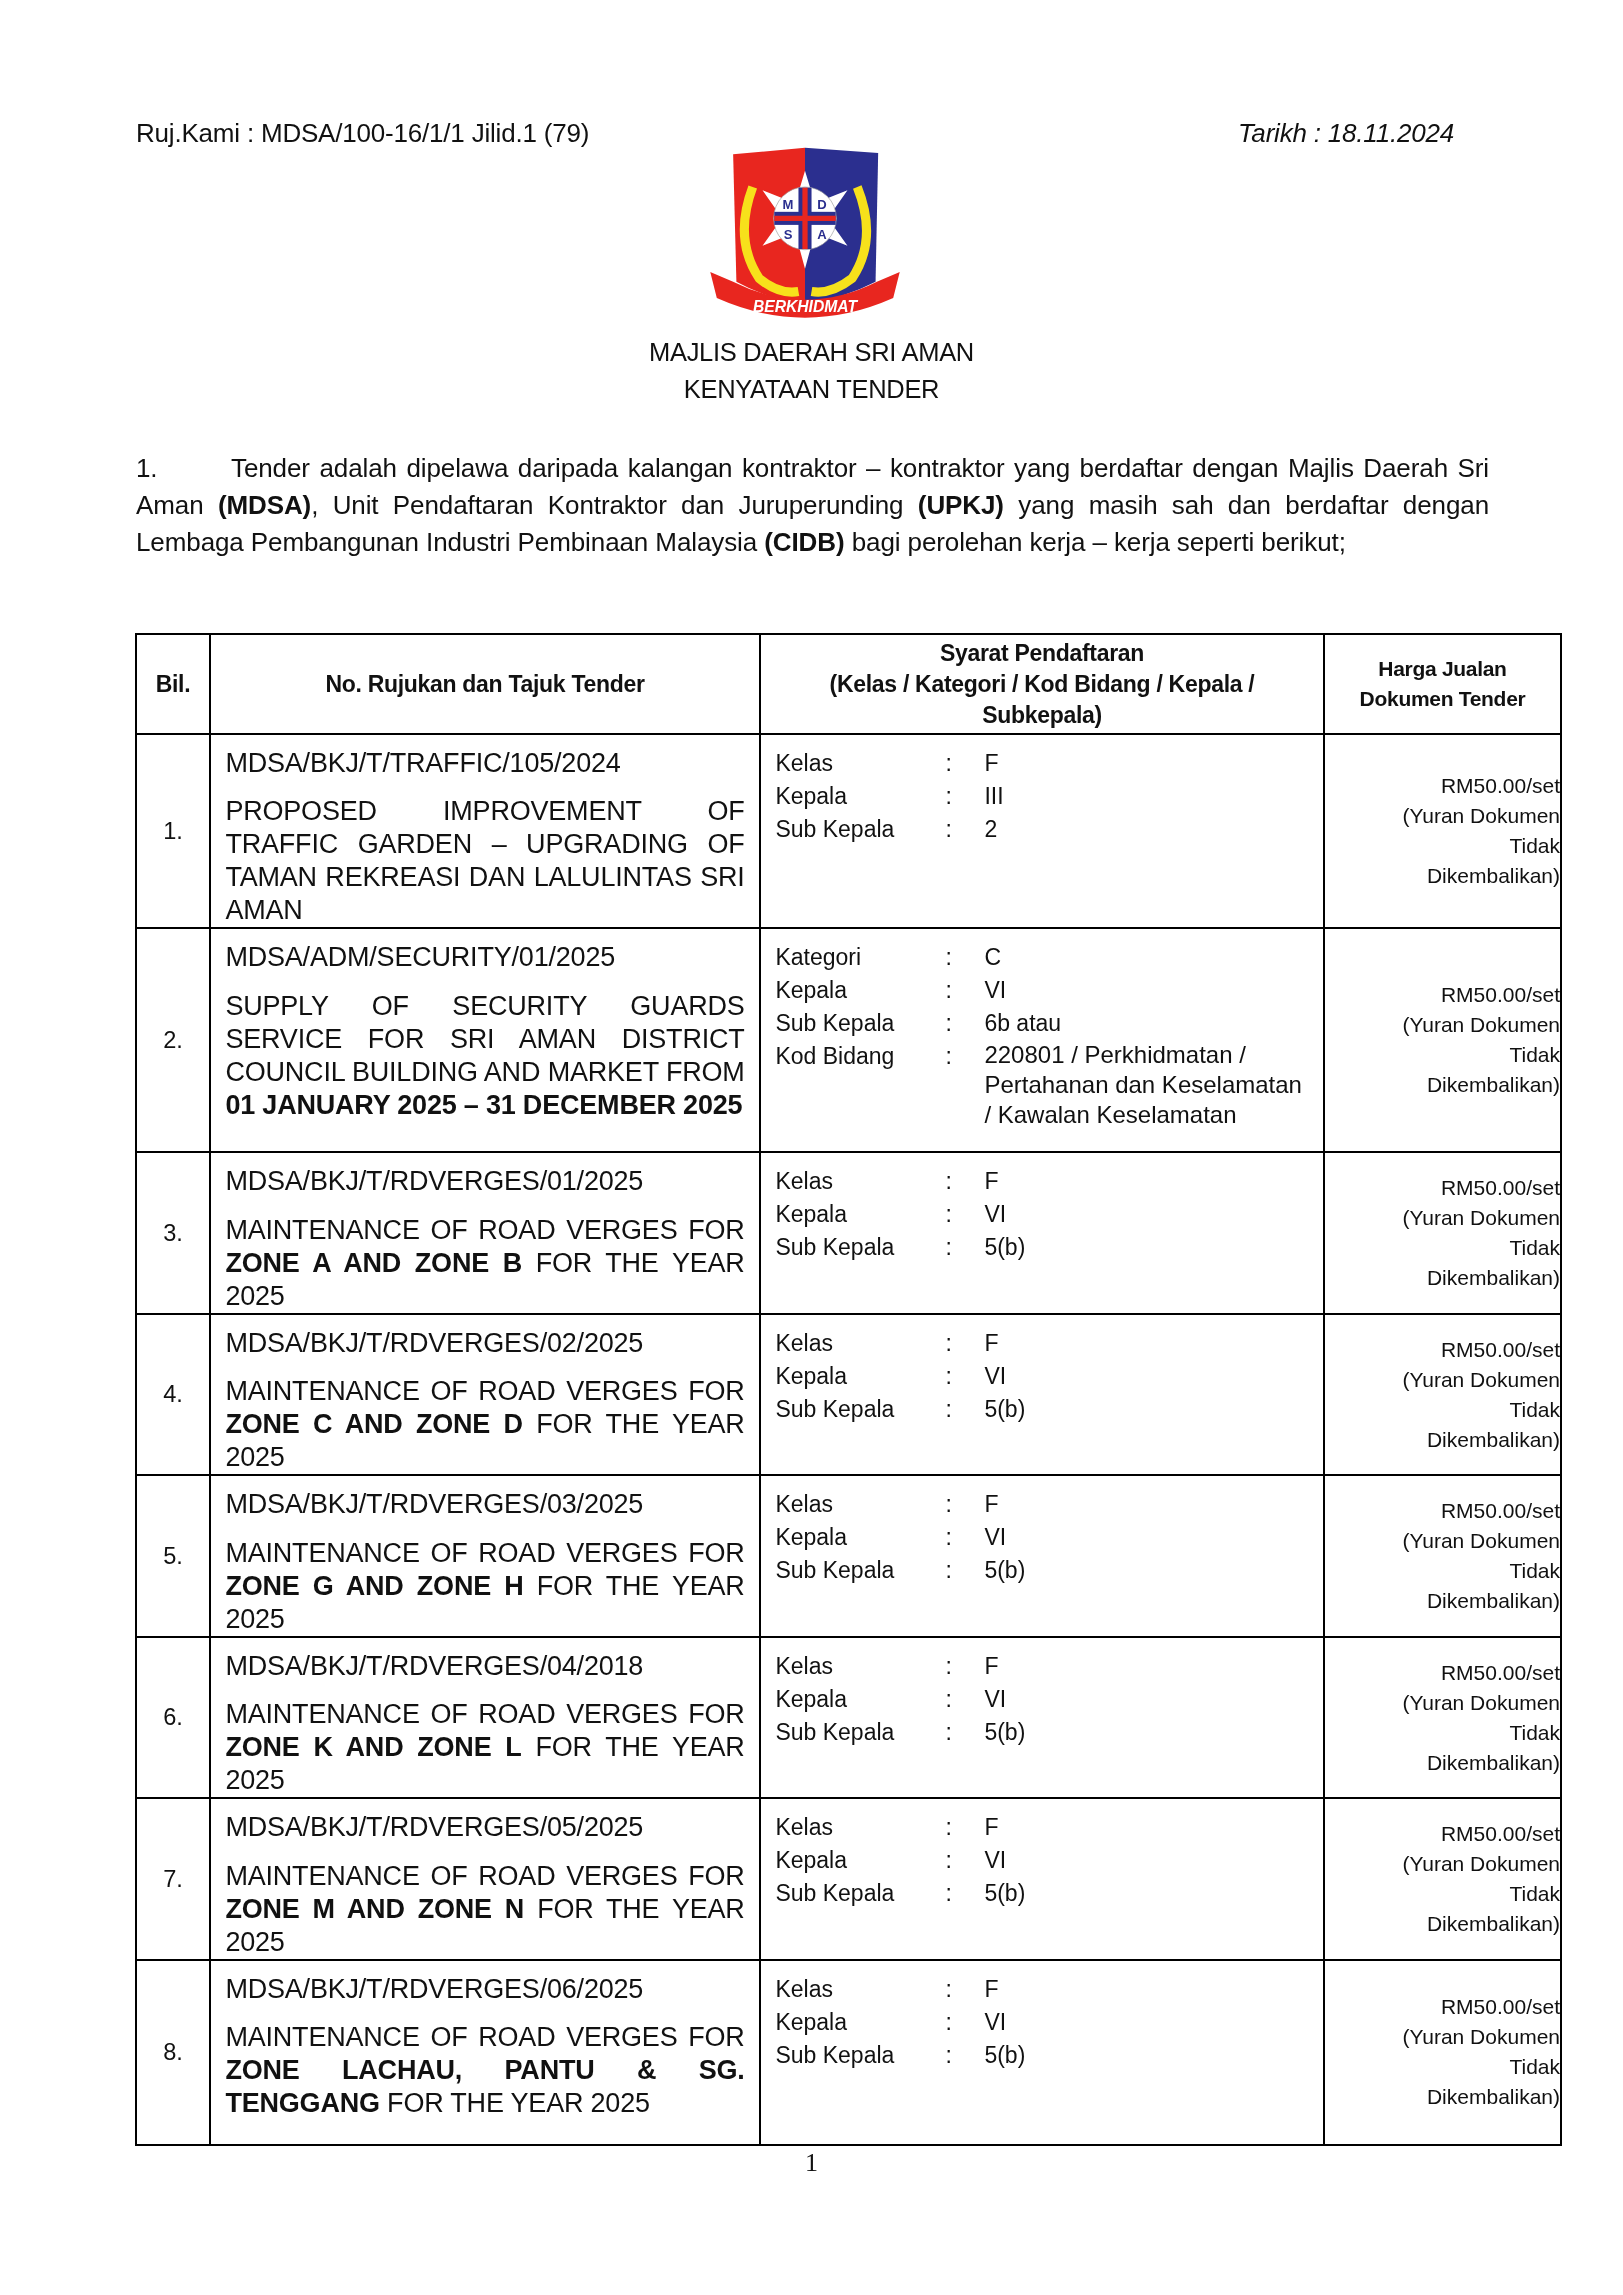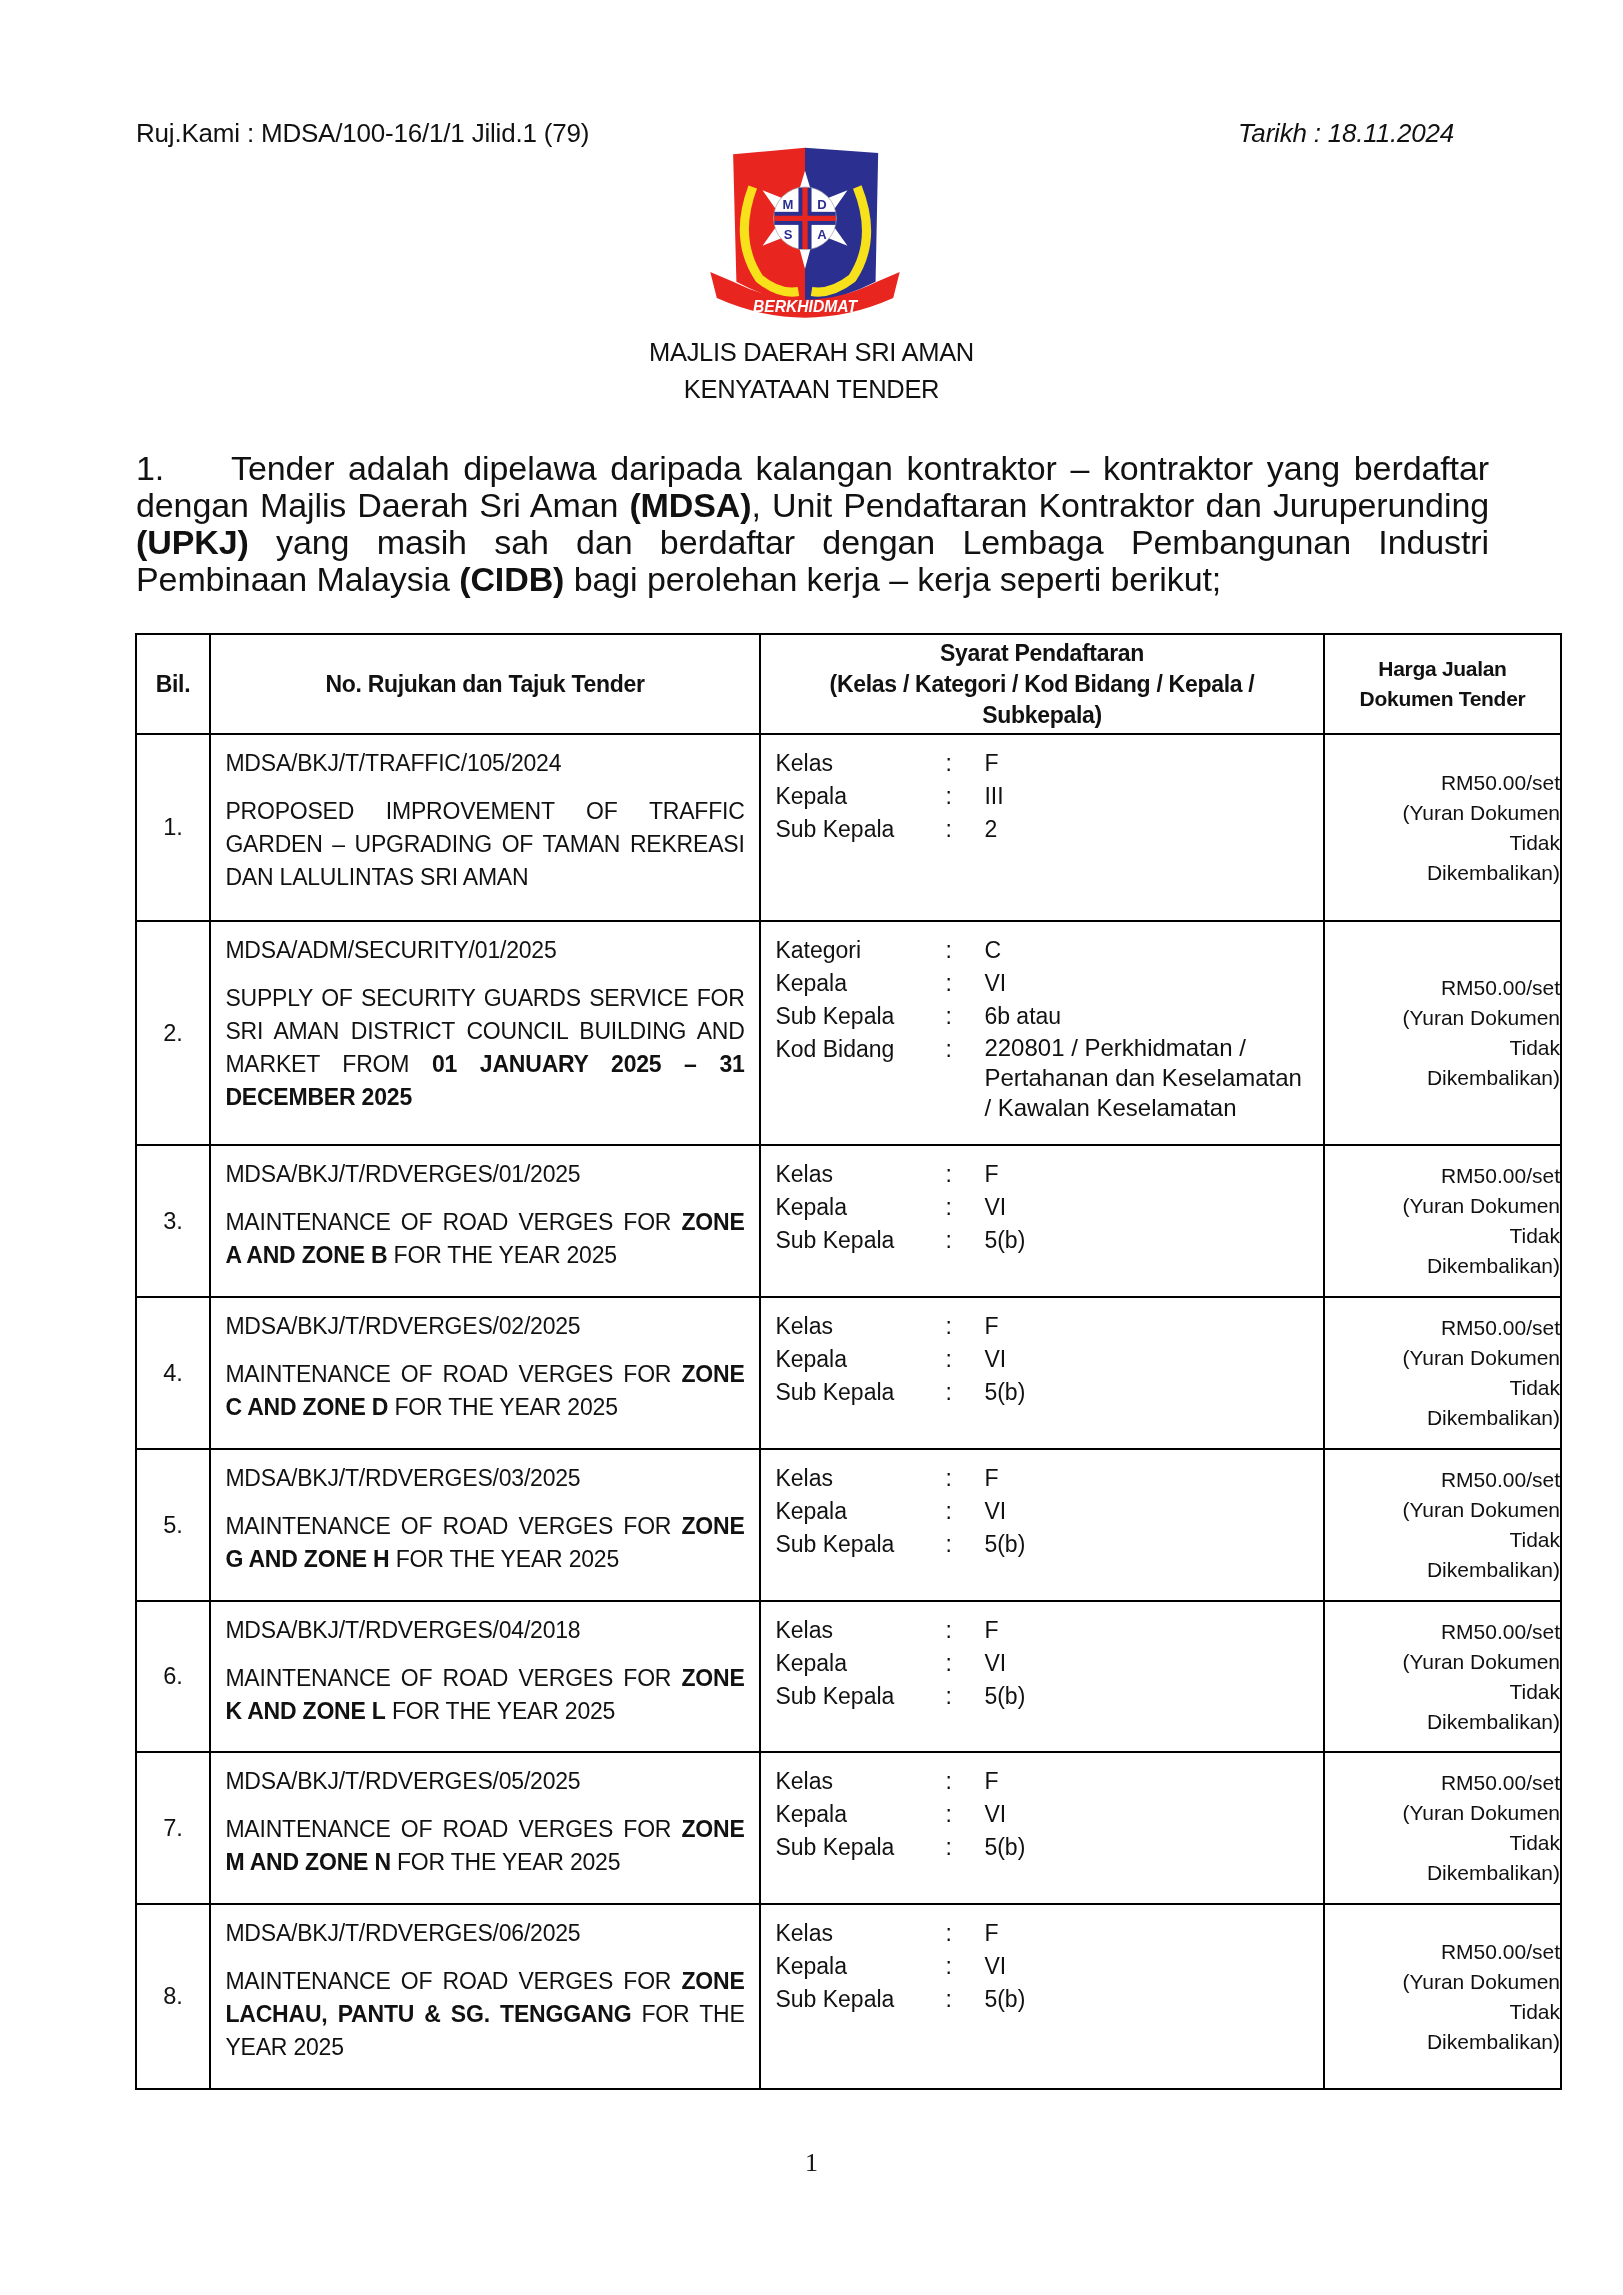--- a/index.html
+++ b/index.html
@@ -5,31 +5,31 @@
   html, body { margin:0; padding:0; background:#ffffff; }
   body { width:1623px; height:2295px; position:relative; overflow:hidden;
          font-family:"Liberation Sans", "DejaVu Sans", sans-serif; color:#111; }
   .abs { position:absolute; }
   #ref { left:136px; top:118px; font-size:26px; letter-spacing:-0.2px; }
   #date { right:169px; top:118px; font-size:26px; letter-spacing:-0.2px;font-style:italic; }
   #logo { left:707px; top:141px; width:196px; height:190px; }
   .title { left:0; width:1623px; text-align:center; font-weight:normal; font-size:25.5px; letter-spacing:-0.3px; }
   #t1 { top:338px; }
   #t2 { top:375px; }
-  #para { left:136px; top:450px; width:1353px; font-size:34px; line-height:37px; text-align:justify; letter-spacing:-0.1px; }
+  #para { left:136px; top:450px; width:1353px; font-size:26px; line-height:37px; text-align:justify; letter-spacing:-0.1px; }
   #para .num { display:inline-block; width:95px; }
   #para b { font-weight:bold; }
 
   table#tender { position:absolute; left:135px; top:633px; width:1425px; border-collapse:collapse; table-layout:fixed; }
   #tender td, #tender th { border:2px solid #000; vertical-align:middle; padding:0; }
   #tender th { font-weight:bold; font-size:23px; line-height:31px; text-align:center; letter-spacing:-0.3px; height:98px; }
   #tender th.small { font-size:21px; line-height:30px; }
   col.c1 { width:74px; } col.c2 { width:550px; } col.c3 { width:564px; } col.c4 { width:237px; }
   .bil { text-align:center; font-size:23.6px; }
-  .titlecell { padding:11.8px 14.4px 0 14.4px !important; vertical-align:top !important; font-size:23px; letter-spacing:-0.2px; }
+  .titlecell { padding:11.8px 14.4px 0 14.4px !important; vertical-align:top !important; font-size:27px; letter-spacing:-0.2px; }
   .titlecell .refno { line-height:33px; margin-bottom:15.7px; }
   .titlecell .desc { line-height:33px; text-align:justify; text-align-last:left; }
   .titlecell .desc b { font-weight:bold; }
   .req { padding:11.8px 14.4px 0 14.4px !important; vertical-align:top !important; font-size:23px; }
   .req .line { display:flex; line-height:33px; }
   .req .lbl { width:170px; flex:none; }
   .req .colon { width:39px; flex:none; }
   .req .val { flex:1; }
   .req .val.small { font-size:24px; line-height:30px; }
   .price { text-align:right; font-size:21px; line-height:30px; }

